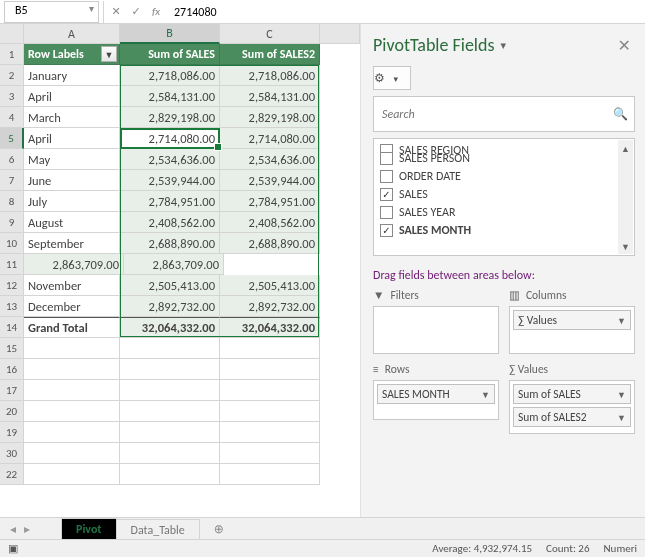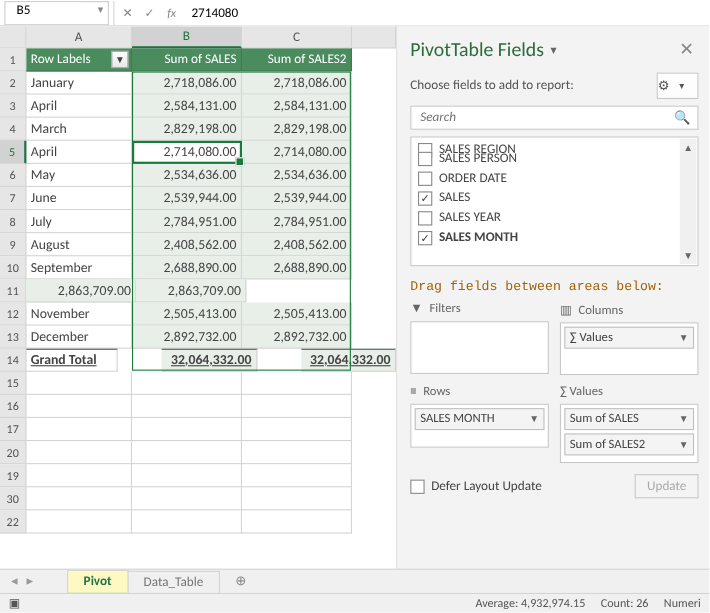--- a/index.html
+++ b/index.html
@@ -143,42 +143,42 @@
   .cell.colA { width: 96px; }
   .cell.colB { width: 100px; }
   .cell.colC { width: 100px; }
 
   
   .pivot-hdr .cell {
     background: var(--header-green);
     color: #fff;
     border-right: 1px solid var(--header-green-dark);
     border-bottom: 1px solid var(--header-green-dark);
-    font-weight: 400;
+    font-weight: 700;
     font-size: 12px;
     align-items: center;
   }
   .pivot-hdr .cell.colA { position: relative; }
   .row-drop {
     position: absolute;
     right: 2px; top: 2px; bottom: 2px;
     width: 16px;
     border: 1px solid #b0b0b0;
     background: linear-gradient(#fdfdfd,#e8e8e8);
     display: flex;
     align-items: center;
     justify-content: center;
     font-size: 9px;
     color: #444;
   }
 
   
   .datacell { background: var(--data-bg); }
-  .grand-total .cell { font-weight: 700; border-top: 1px solid #555; text-decoration: underline; }
-  .grand-total .cell.colB, .grand-total .cell.colC { background: var(--data-bg); margin-left: 40px; }
+  .grand-total .cell { font-weight: 700; border-top: 1px solid #555; }
+  .grand-total .cell.colB, .grand-total .cell.colC { background: var(--data-bg); }
 
   
   .sel-cell {
     background: #fff !important;
     outline: 2px solid #1a7a3a;
     outline-offset: -2px;
     position: relative;
   }
   .sel-cell::after {
     content: "";
@@ -208,21 +208,21 @@
     background: #f0f0f0;
     border-top: 1px solid var(--grid-border);
     padding-left: 6px;
     gap: 0;
   }
   .nav-btn { width: 14px; color: #999; font-size: 12px; text-align: center; }
   .tab {
     padding: 3px 14px;
     border: 1px solid var(--grid-border);
     border-bottom: none;
-    background: #fef9c3;
+    background: #000000;
     margin-left: -1px;
     margin-top: 2px;
     font-size: 12px;
     color: #444;
   }
   .tab.active { border-bottom: 2px solid var(--accent); font-weight: 600; color: var(--accent); }
   .tab.inactive { background: #f0f0f0; color: #777; }
   .add-sheet { width: 22px; text-align: center; color: #888; margin-left: 8px;}
 
   
@@ -259,21 +259,21 @@
     background: #fdfdfd;
     width: 38px; height: 24px;
     display: flex; align-items: center; justify-content: center;
     gap: 3px;
     font-size: 13px;
     color: #555;
   }
   .search-box {
     border: 1px solid #c8c8c8;
     background: #fff;
-    height: 22px;
+    height: 36px;
     display: flex;
     align-items: center;
     padding: 0 6px;
     margin-bottom: 6px;
   }
   .search-box input { border: none; font: inherit; flex: 1; outline: none; font-style: italic; color: #999; }
   .field-list {
     border: 1px solid #c8c8c8;
     background: #fff;
     height: 118px;
@@ -306,21 +306,21 @@
     border: 1px solid #888;
     background: #fff;
     display: flex;
     align-items: center;
     justify-content: center;
     font-size: 10px;
     color: #333;
   }
   .field-item.bold b { font-weight: 700; }
 
-  .drag-hint { margin: 12px 0 6px; font-size: 12px; color: #a16207; font-family: Liberation Mono, monospace; }
+  .drag-hint { margin: 12px 0 6px; font-size: 12px; color: #701a75; }
   .areas {
     display: grid;
     grid-template-columns: 1fr 1fr;
     gap: 8px 10px;
   }
   .area { }
   .area-label {
     font-size: 11.5px;
     color: #666;
     display: flex;
@@ -522,21 +522,20 @@
     </div>
   </div>
 
   <div class="panel">
     <h2>
       <span>PivotTable Fields</span>
       <span class="chev">▾</span>
       <span class="close">✕</span>
     </h2>
     <div class="choose-row">
-      <span>Choose fields to add to report:</span>
       <div class="gear-btn">
         <span>⚙</span>
         <span style="font-size:9px">▾</span>
       </div>
     </div>
     <div class="search-box">
       <input placeholder="Search" style="">
       <span style="color:#888">🔍</span>
     </div>
     <div class="field-list" id="field-list">
@@ -615,25 +614,20 @@
             <span class="chev">▼</span>
           </div>
           <div class="pill">
             <span>Sum of SALES2</span>
             <span class="chev">▼</span>
           </div>
         </div>
       </div>
     </div>
 
-    <div class="defer-row">
-      <span class="chk"></span>
-      <span>Defer Layout Update</span>
-      <button>Update</button>
-    </div>
   </div>
 </div>
 
 <div class="sheet-tabs">
   <span class="nav-btn">◂</span>
   <span class="nav-btn">▸</span>
   <span style="width:28px"></span>
   <div class="tab active">Pivot</div>
   <div class="tab inactive">Data_Table</div>
   <div class="add-sheet">⊕</div>

